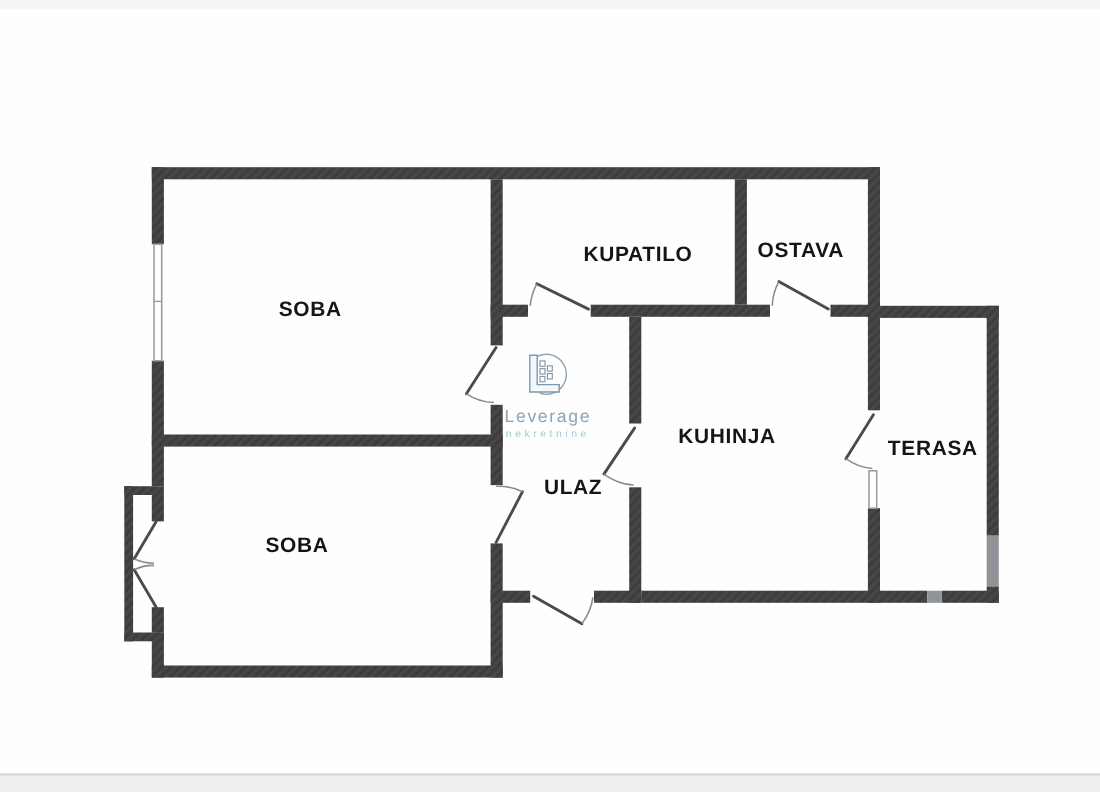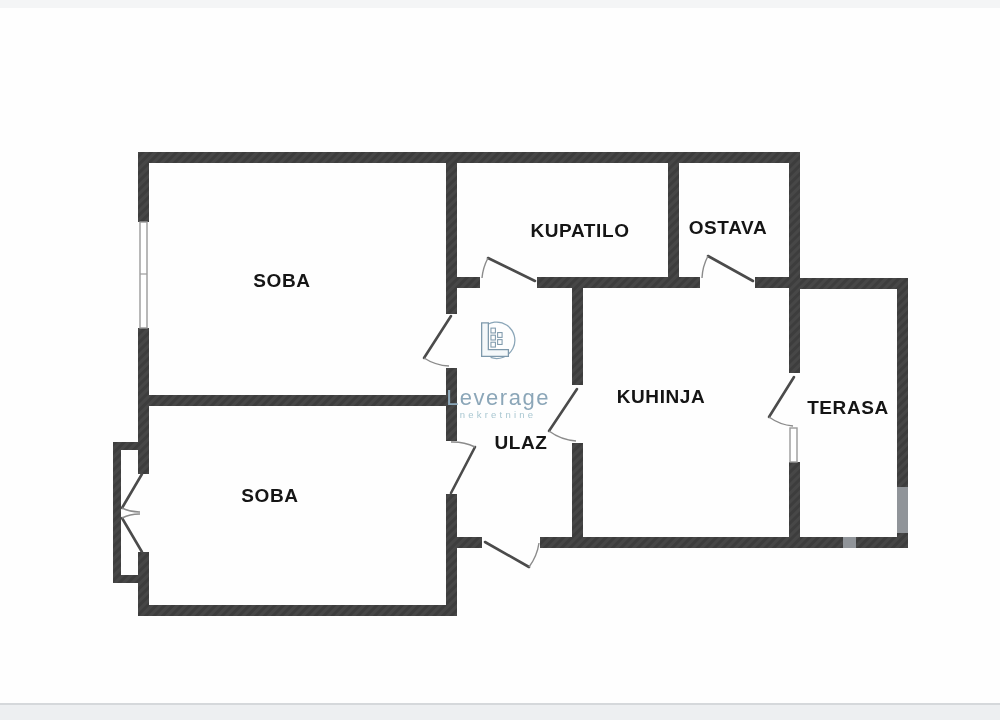--- a/index.html
+++ b/index.html
@@ -12,21 +12,21 @@
   .plan-svg{position:absolute;left:0;top:0;}
   .room-label{
     font-weight:700;font-size:19px;letter-spacing:0.6px;
   }
   .logo{
     position:absolute;left:450px;top:311px;width:96px;
     display:flex;flex-direction:column;align-items:center;gap:1px;
     user-select:none;
   }
   .logo .brand{
-    font-size:22px;letter-spacing:1.5px;line-height:1.05;margin-top:16px;
+    font-size:16px;letter-spacing:1.5px;line-height:1.05;margin-top:2px;
   }
   .logo .tagline{
     font-size:9.5px;letter-spacing:3.2px;line-height:1;
   }
 </style>
 </head>
 <body>
 
 <div class="stage">
 

